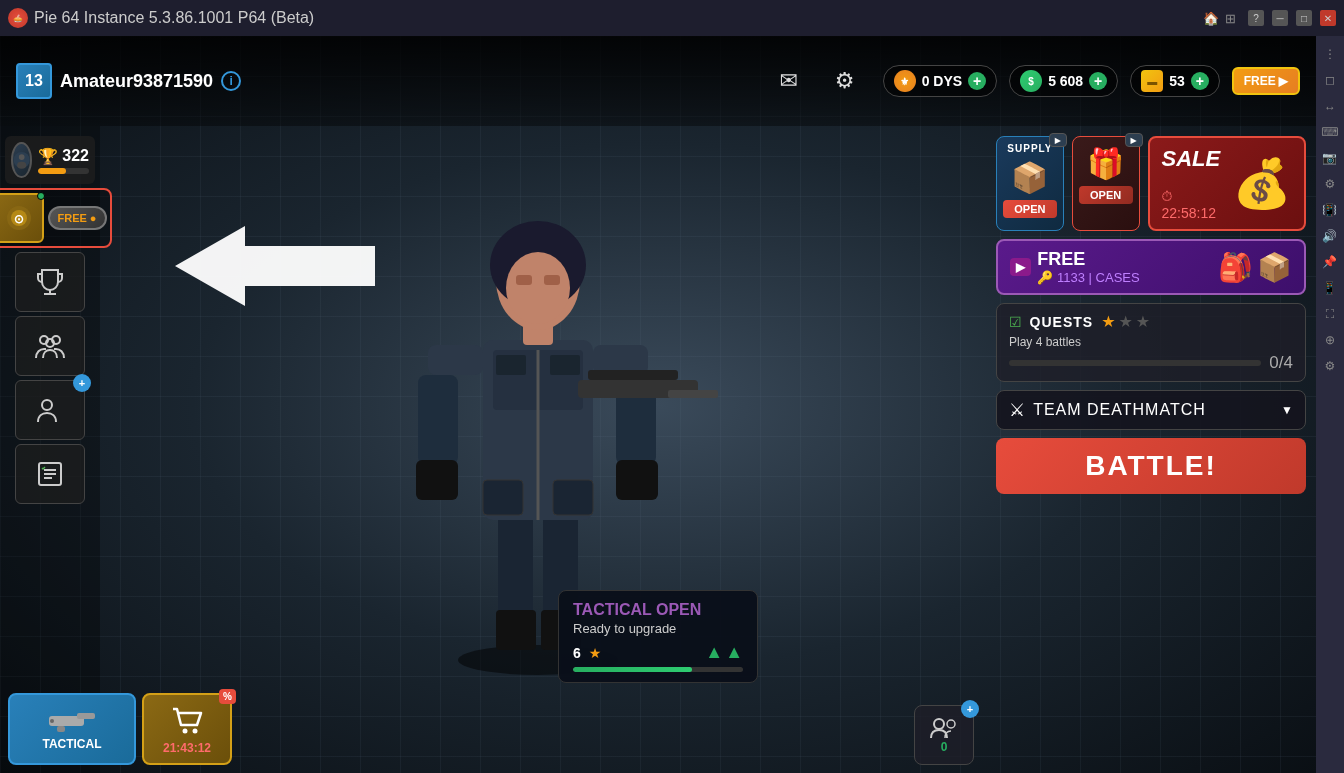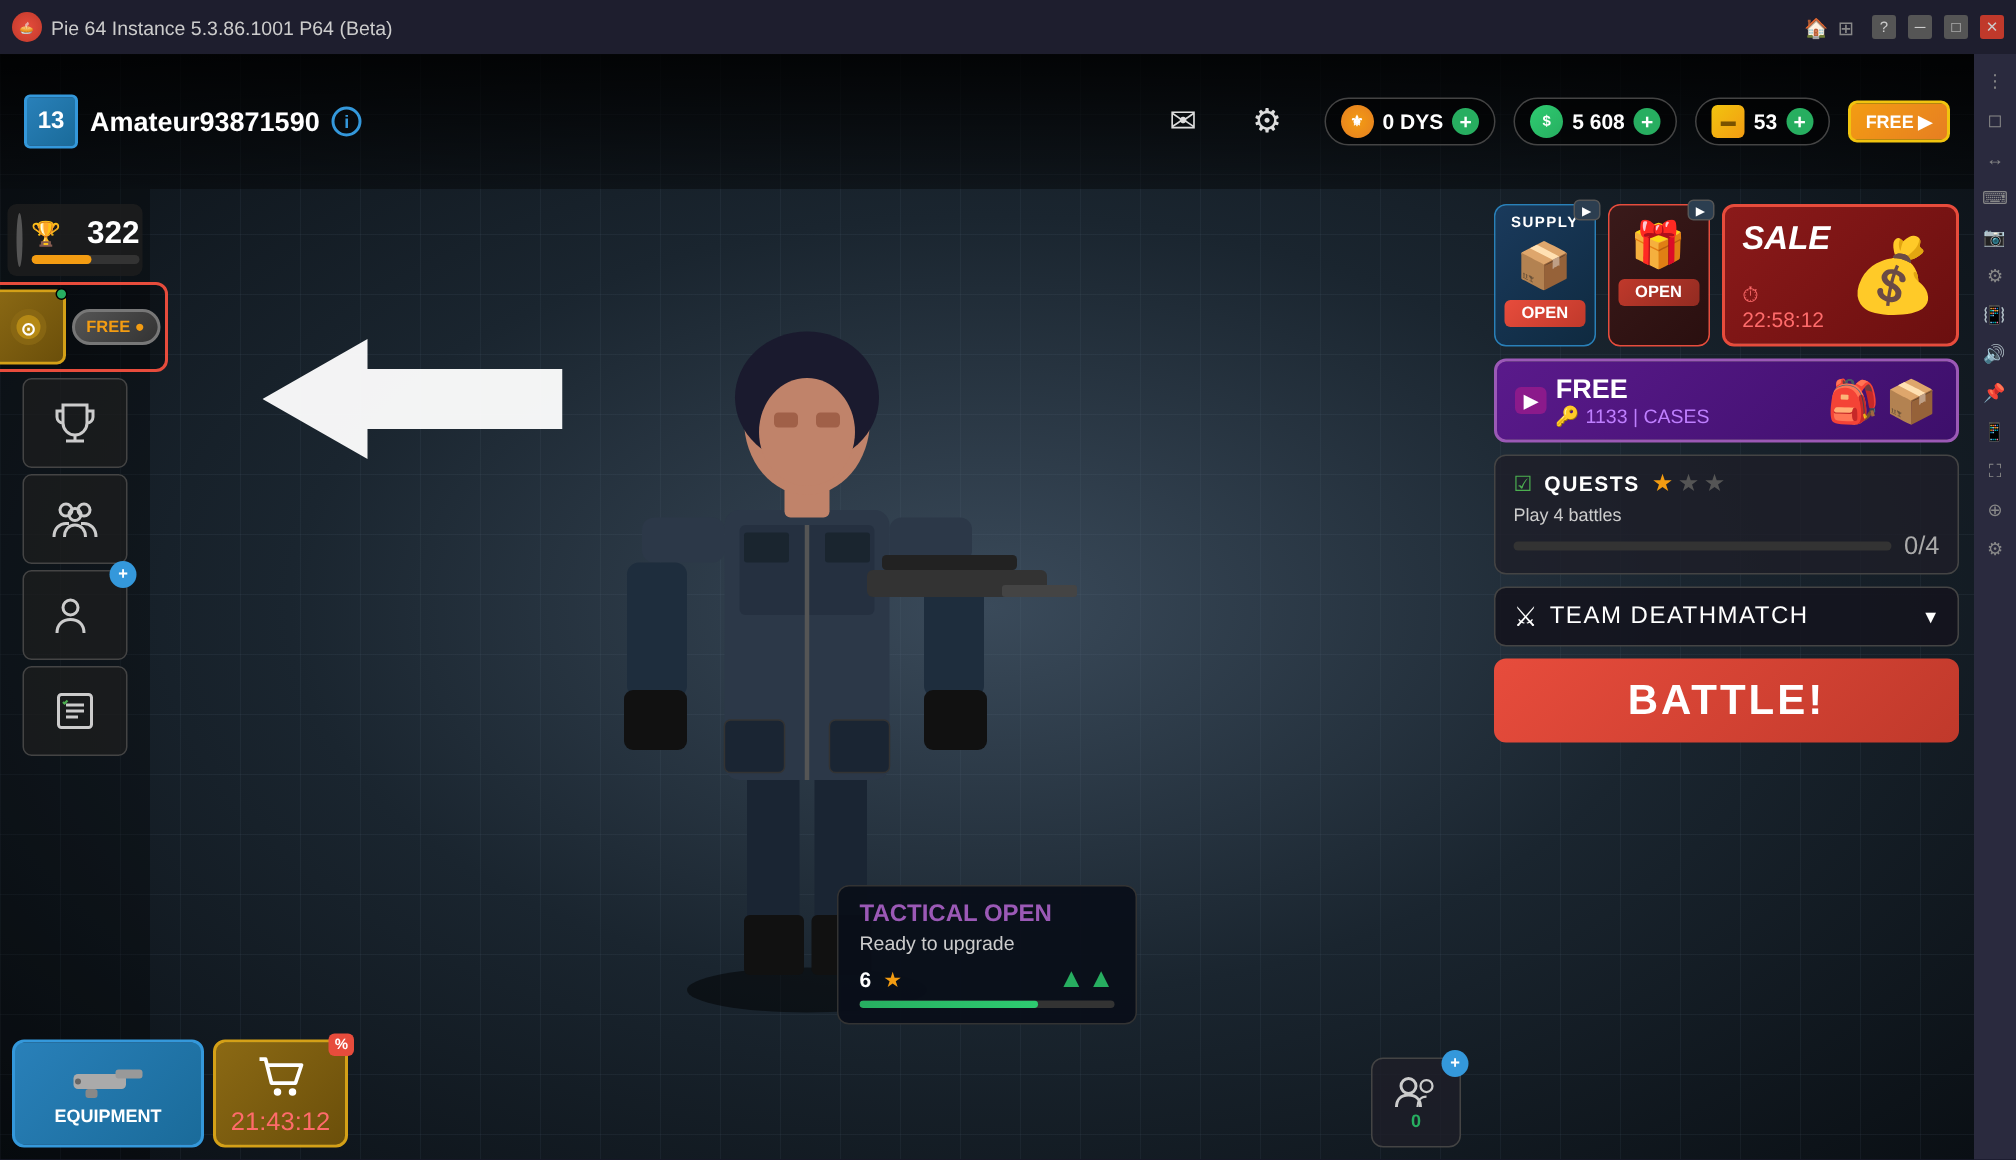--- a/index.html
+++ b/index.html
@@ -25,21 +25,21 @@
     }
     #titlebar .pie-icon {
       width: 20px; height: 20px;
       background: radial-gradient(circle, #e74c3c, #c0392b);
       border-radius: 50%;
       margin-right: 6px;
       display: flex; align-items: center; justify-content: center;
     }
     #titlebar .title-text {
       color: #ccc;
-      font-size: 13px;
+      font-size: 16px;
       flex: 1;
     }
     #titlebar .win-controls {
       display: flex; gap: 8px;
     }
     #titlebar .win-btn {
       width: 16px; height: 16px;
       border-radius: 2px;
       background: #555;
       display: flex; align-items: center; justify-content: center;
@@ -212,23 +212,22 @@
       width: 36px; height: 36px;
       background: linear-gradient(135deg, #2c3e50, #1a252f);
       border-radius: 50%;
       border: 2px solid #555;
       display: flex; align-items: center; justify-content: center;
       overflow: hidden;
     }
 
     .trophy-score {
       color: #fff;
-      font-size: 21px;
-      font-weight: bold;
-      margin-left: 13px;
+      font-size: 16px;
+      font-weight: bold;
     }
 
     .xp-bar {
       width: 100%;
       height: 6px;
       background: #333;
       border-radius: 3px;
       overflow: hidden;
     }
 
@@ -1094,32 +1093,32 @@
 
   <div id="bottom-left" style="position:absolute;bottom:0;left:0;width:240px;height:88px;z-index:50;display:flex;gap:6px;padding:8px;">
     <div class="equipment-btn">
 
       <svg width="50" height="25" viewBox="0 0 50 25" fill="none">
         <rect x="2" y="8" width="35" height="10" rx="3" fill="#aaa"></rect>
         <rect x="30" y="5" width="18" height="6" rx="2" fill="#999"></rect>
         <rect x="10" y="18" width="8" height="6" rx="2" fill="#888"></rect>
         <circle cx="5" cy="13" r="2" fill="#666"></circle>
       </svg>
-      <span>EQUIPMENT</span>
+      <span>TACTICAL</span>
     </div>
 
     <div class="shop-btn">
       <div class="sale-badge">%</div>
 
       <svg width="36" height="36" viewBox="0 0 36 36" fill="none">
         <path d="M4 6h4l4 16h16l4-12H10" stroke="#fff" stroke-width="2.5" fill="none" stroke-linejoin="round"></path>
         <circle cx="16" cy="28" r="2.5" fill="#fff"></circle>
         <circle cx="26" cy="28" r="2.5" fill="#fff"></circle>
       </svg>
-      <span style="color:#ff6b6b;font-size:17px;font-weight:normal;">21:43:12</span>
+      <span style="color:#ff6b6b;font-size:12px;font-weight:bold;">21:43:12</span>
     </div>
   </div>
 
   <div class="tactical-popup">
     <div class="tactical-title">TACTICAL OPEN</div>
     <div class="tactical-subtitle">Ready to upgrade</div>
     <div class="tactical-stars-row">
       <span class="tactical-level">6</span>
       <div class="tactical-stars">
         <span class="tactical-star">★</span>

